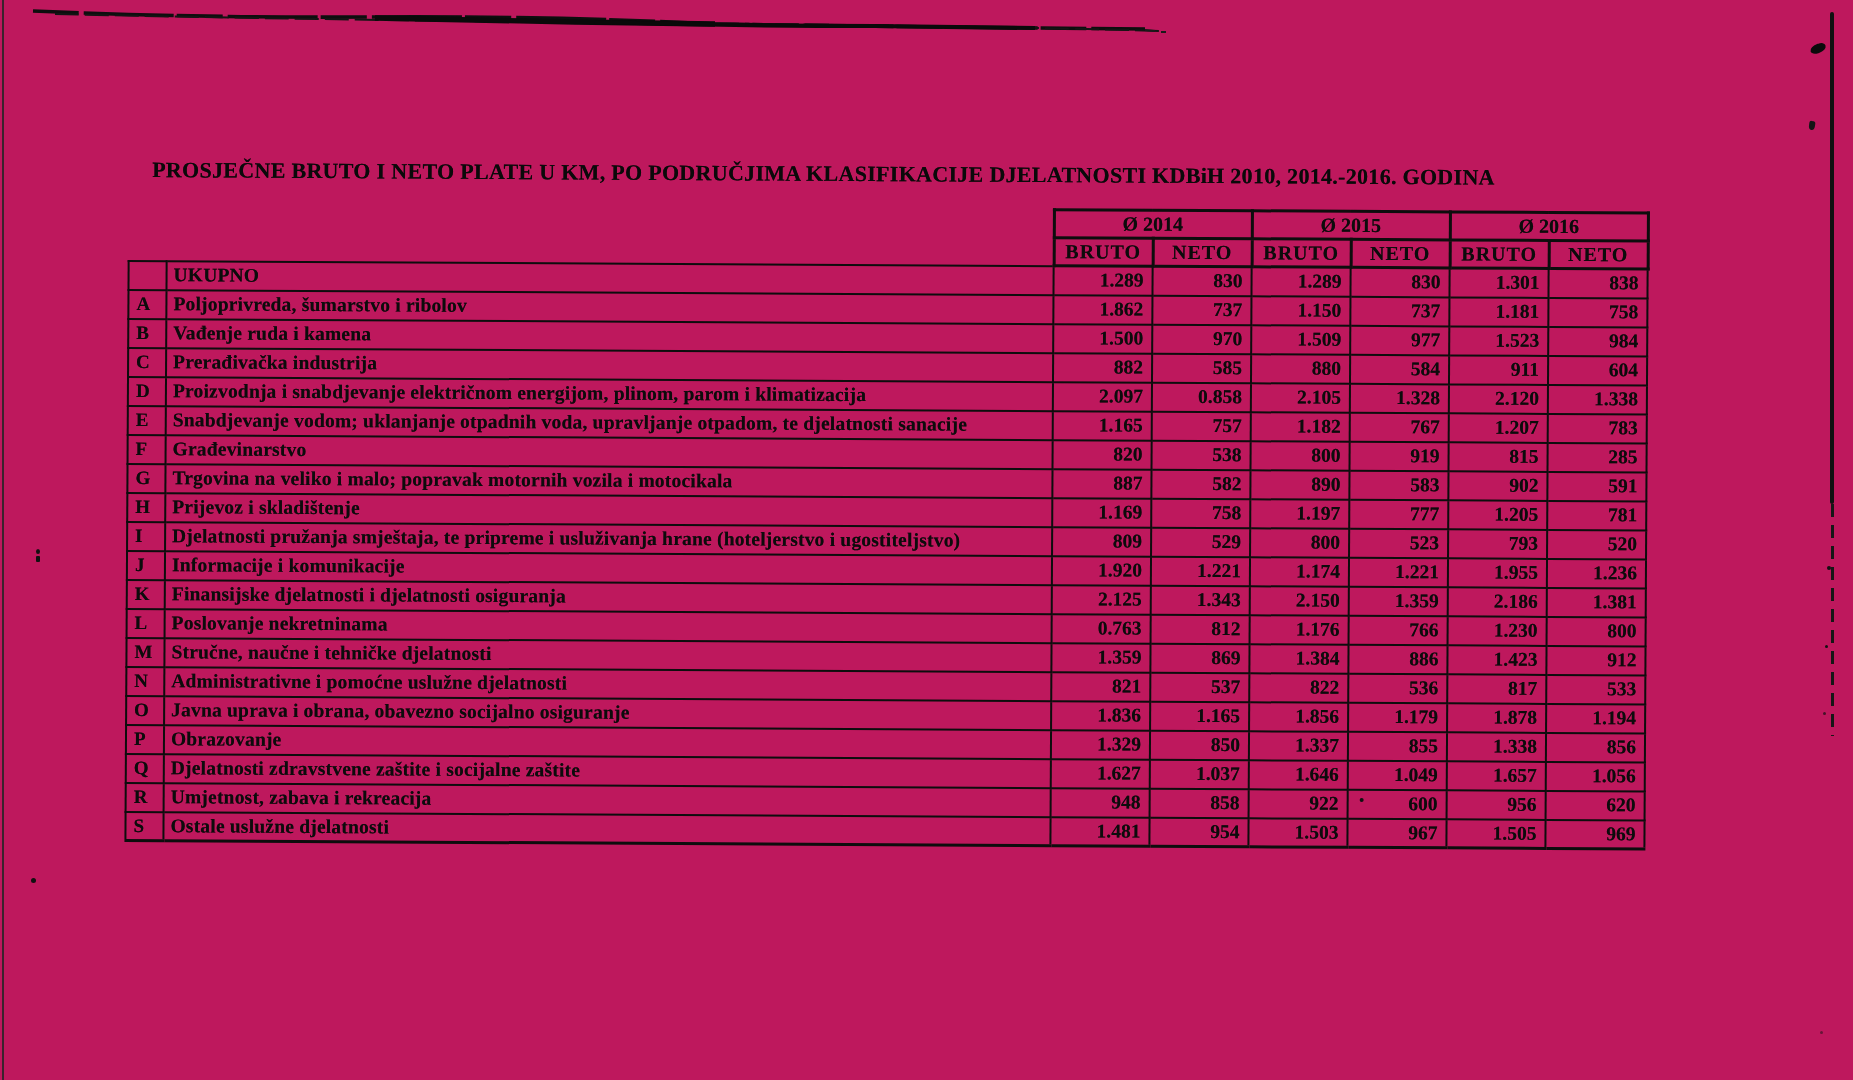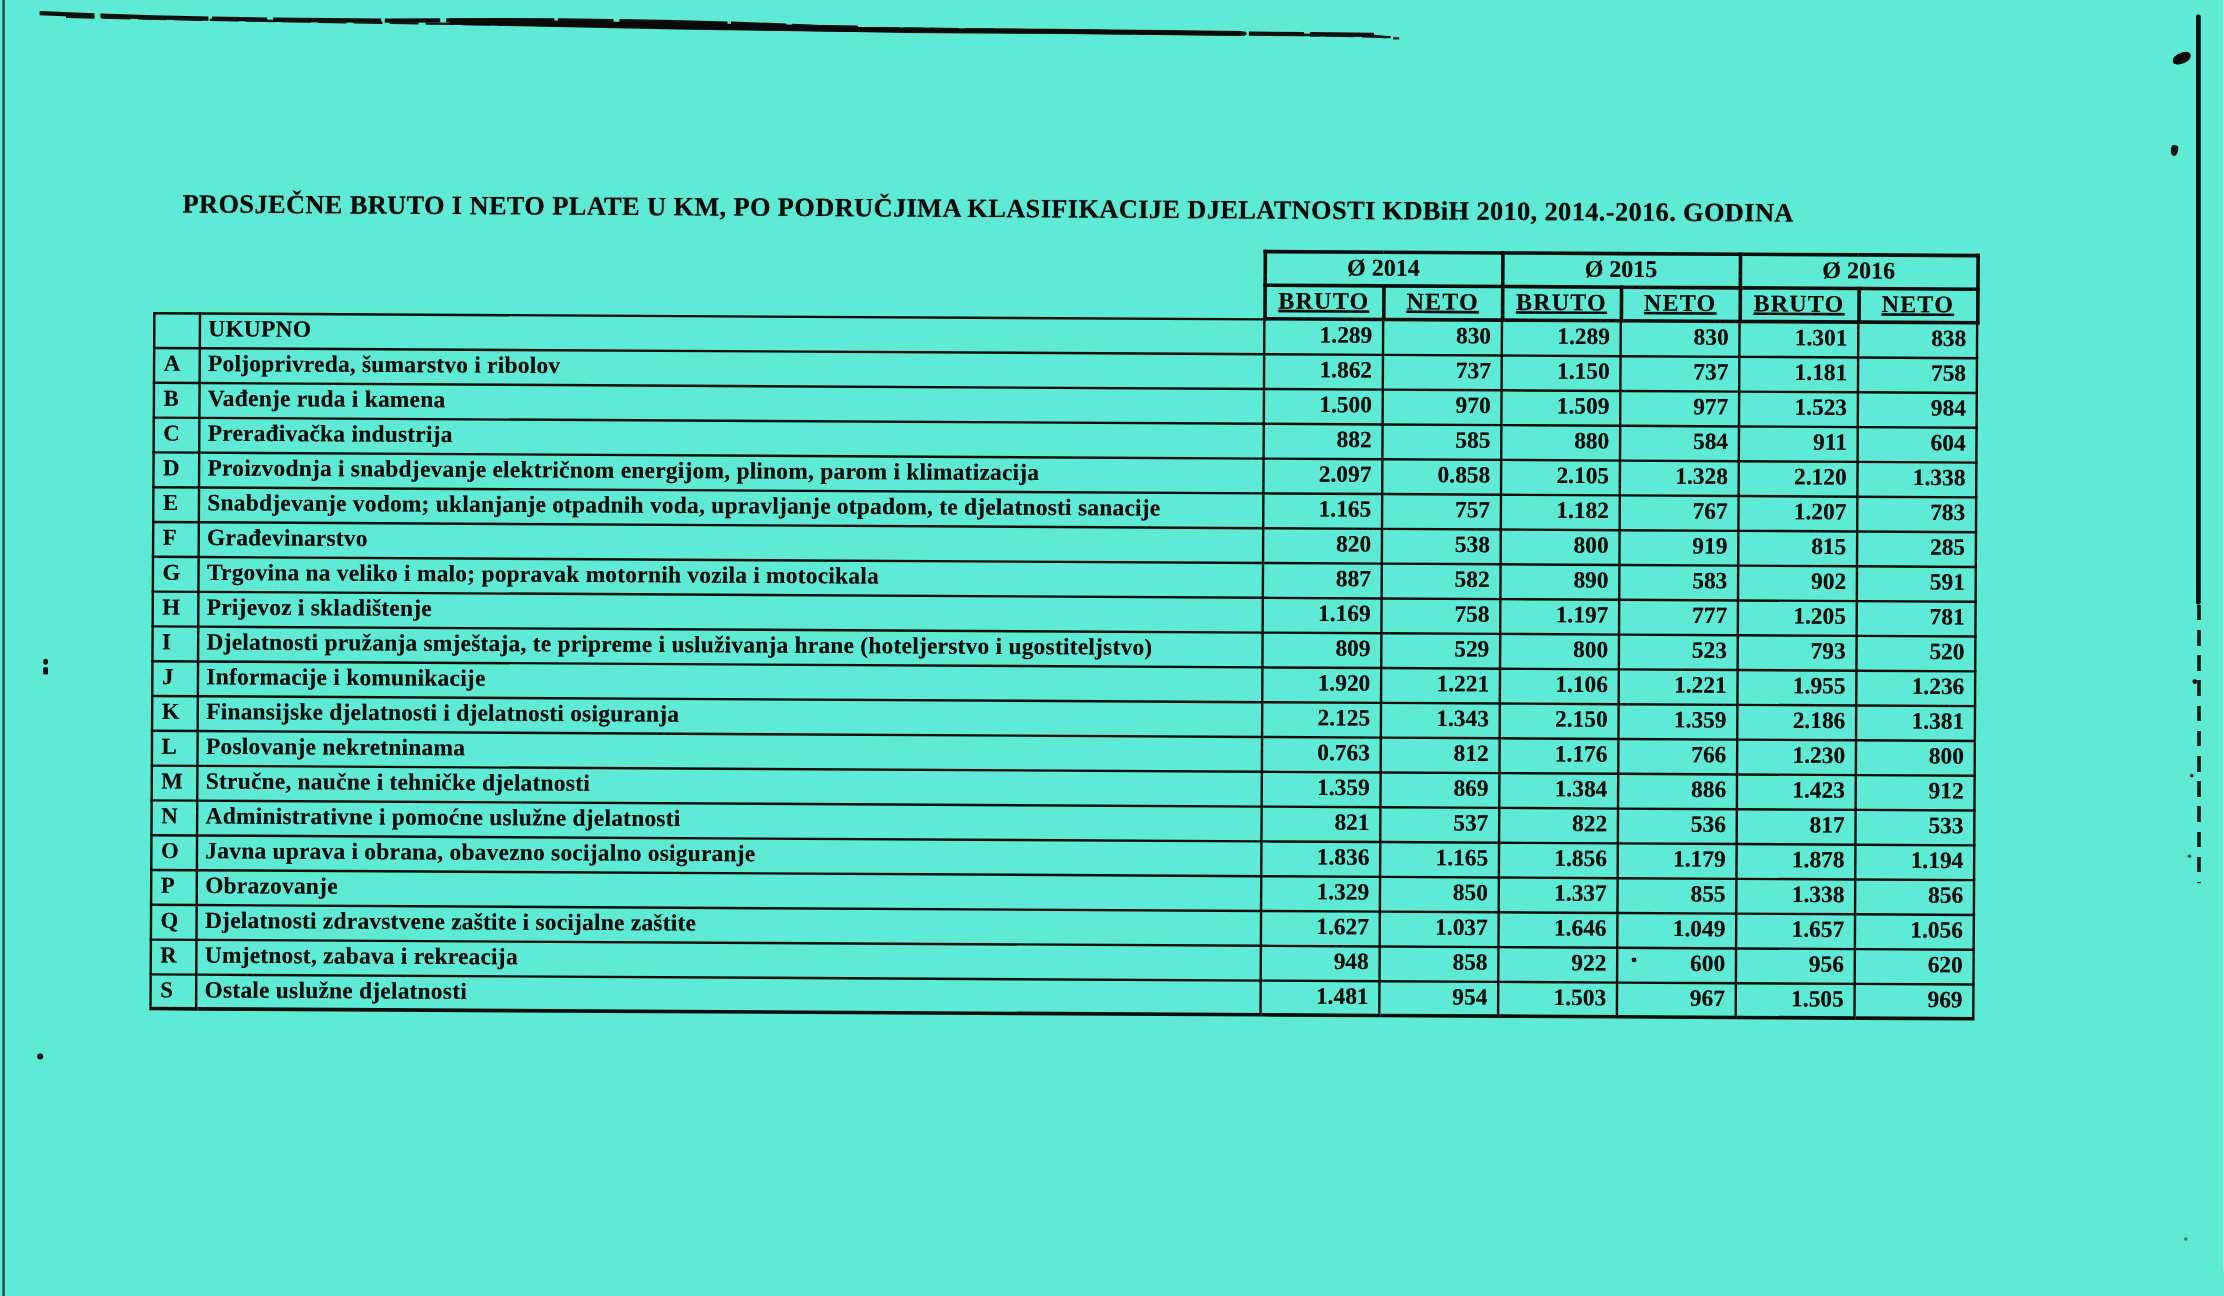--- a/index.html
+++ b/index.html
@@ -1,17 +1,17 @@
 <!DOCTYPE html>
 <html><head>
 <meta charset="utf-8">
 <style>
   html,body{margin:0;padding:0;background:#e9e9e9;}
   .page{
-    position:relative;width:1853px;height:1080px;background:#5eead4;
+    position:relative;width:1853px;height:1080px;background:#be185d;
     overflow:hidden;font-family:"Liberation Serif", serif;color:#0c0c0c;
   }
   
   .artifact{position:absolute;}
   .right-line-solid{left:1830px;top:12px;width:4px;height:492px;background:#101010;border-radius:2px;}
   .right-line-dashed{
     left:1831px;top:504px;width:3px;height:232px;
     background:repeating-linear-gradient(to bottom,#161616 0 13px,transparent 13px 21px);
   }
   .left-edge-line{left:2px;top:0;width:2px;height:1080px;background:#242424;opacity:.85;}
@@ -34,21 +34,21 @@
   }
   .salaries col.c-code{width:38px;}
   .salaries col.c-name{width:887px;}
   .salaries col.c-val{width:99px;}
   .salaries th,.salaries td{
     border:2.4px solid #0d0d0d;font-weight:bold;color:#0c0c0c;
     overflow:hidden;white-space:nowrap;box-sizing:border-box;
   }
   .salaries thead th{border-width:3px;height:27px;font-size:20px;text-align:center;}
   .salaries thead .filler{border:0;background:transparent;}
-  .salaries thead .measure{letter-spacing:1px;text-decoration:underline;}
+  .salaries thead .measure{letter-spacing:1px;}
   .salaries tbody td{height:29px;font-size:19.5px;vertical-align:middle;}
   .salaries td.code{text-align:left;padding-left:7px;font-size:19px;}
   .salaries td.name{text-align:left;padding-left:6px;letter-spacing:.2px;}
   .salaries td.val{text-align:right;padding-right:8px;}
   .salaries tbody tr:last-child td{border-bottom-width:3.5px;}
 </style>
 </head>
 <body>
 
 <div class="page">
@@ -204,21 +204,21 @@
     <td class="val">800</td>
     <td class="val">523</td>
     <td class="val">793</td>
     <td class="val">520</td>
   </tr>
           <tr>
     <td class="code">J</td>
     <td class="name">Informacije i komunikacije</td>
     <td class="val">1.920</td>
     <td class="val">1.221</td>
-    <td class="val">1.106</td>
+    <td class="val">1.174</td>
     <td class="val">1.221</td>
     <td class="val">1.955</td>
     <td class="val">1.236</td>
   </tr>
           <tr>
     <td class="code">K</td>
     <td class="name">Finansijske djelatnosti i djelatnosti osiguranja</td>
     <td class="val">2.125</td>
     <td class="val">1.343</td>
     <td class="val">2.150</td>

